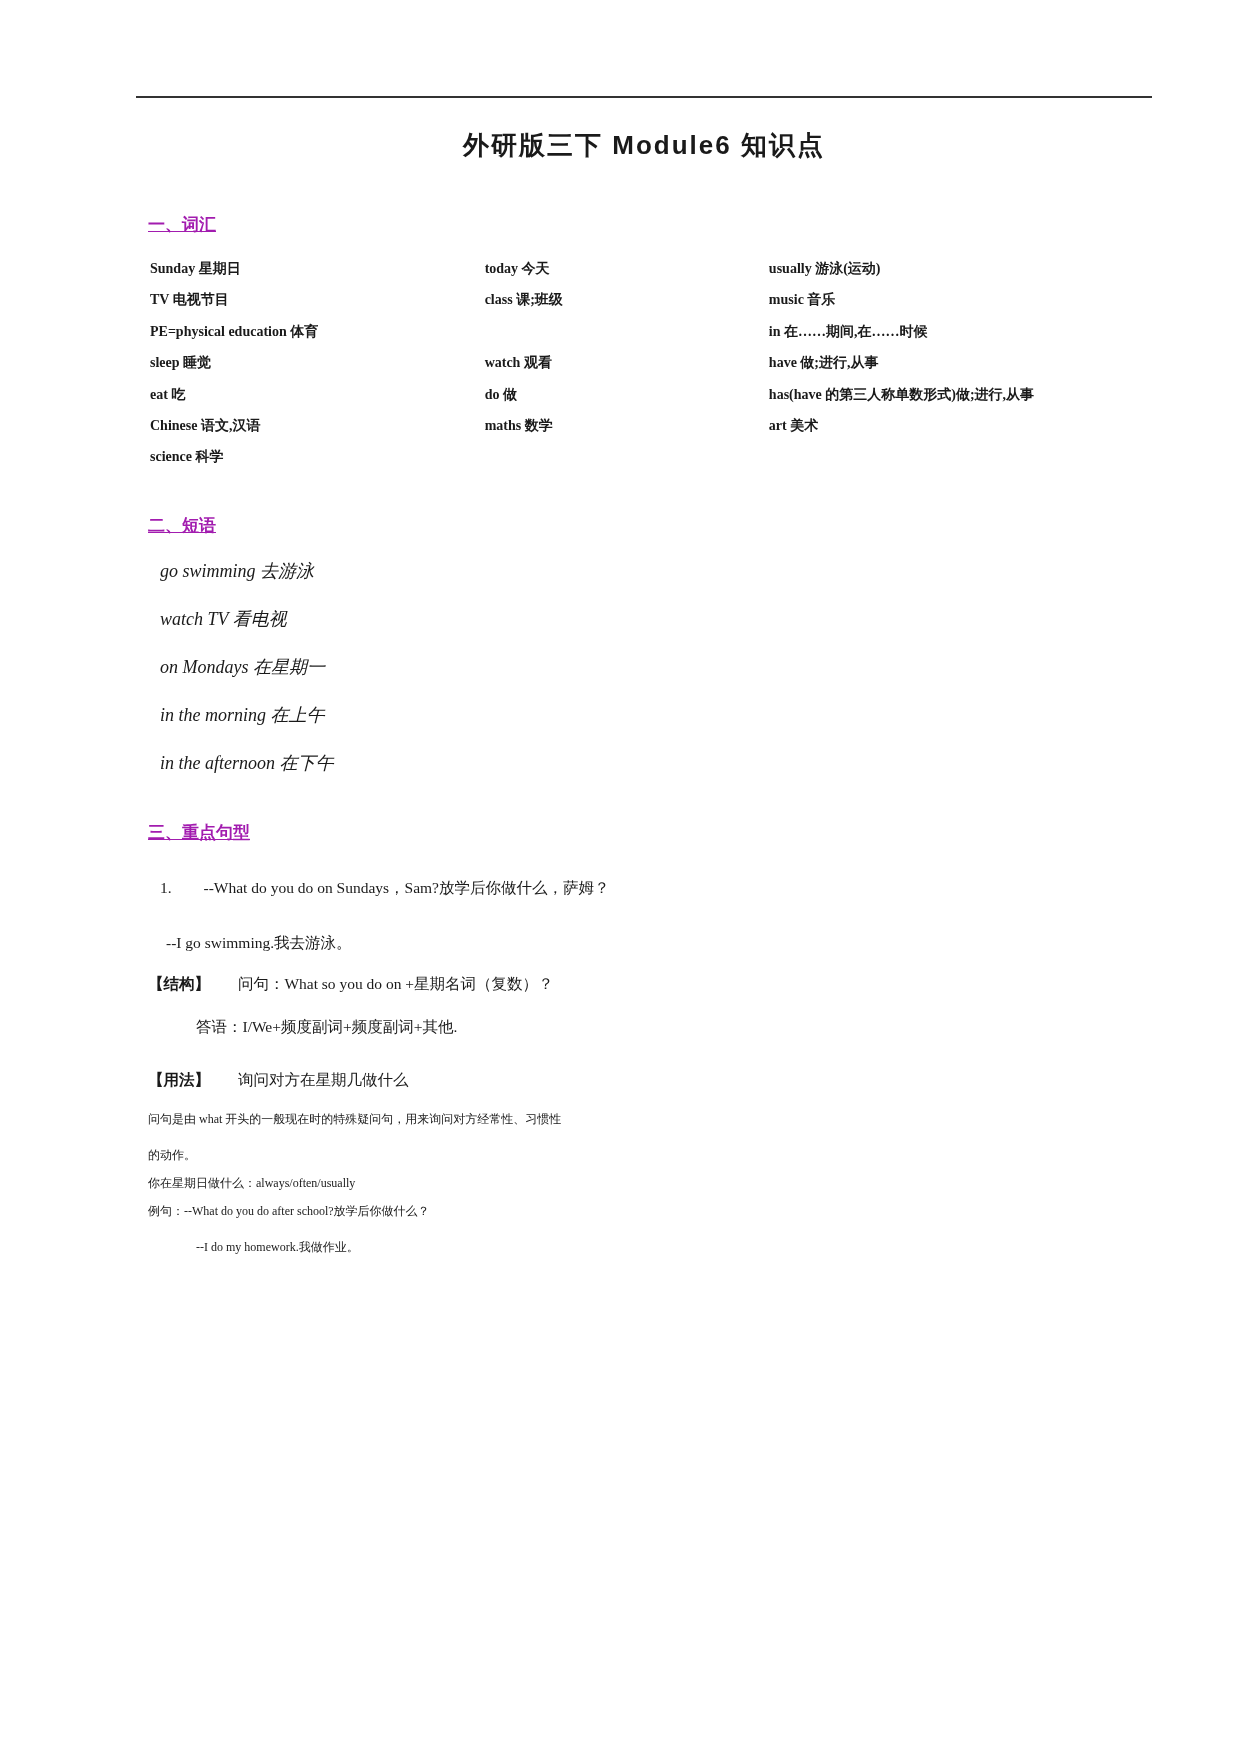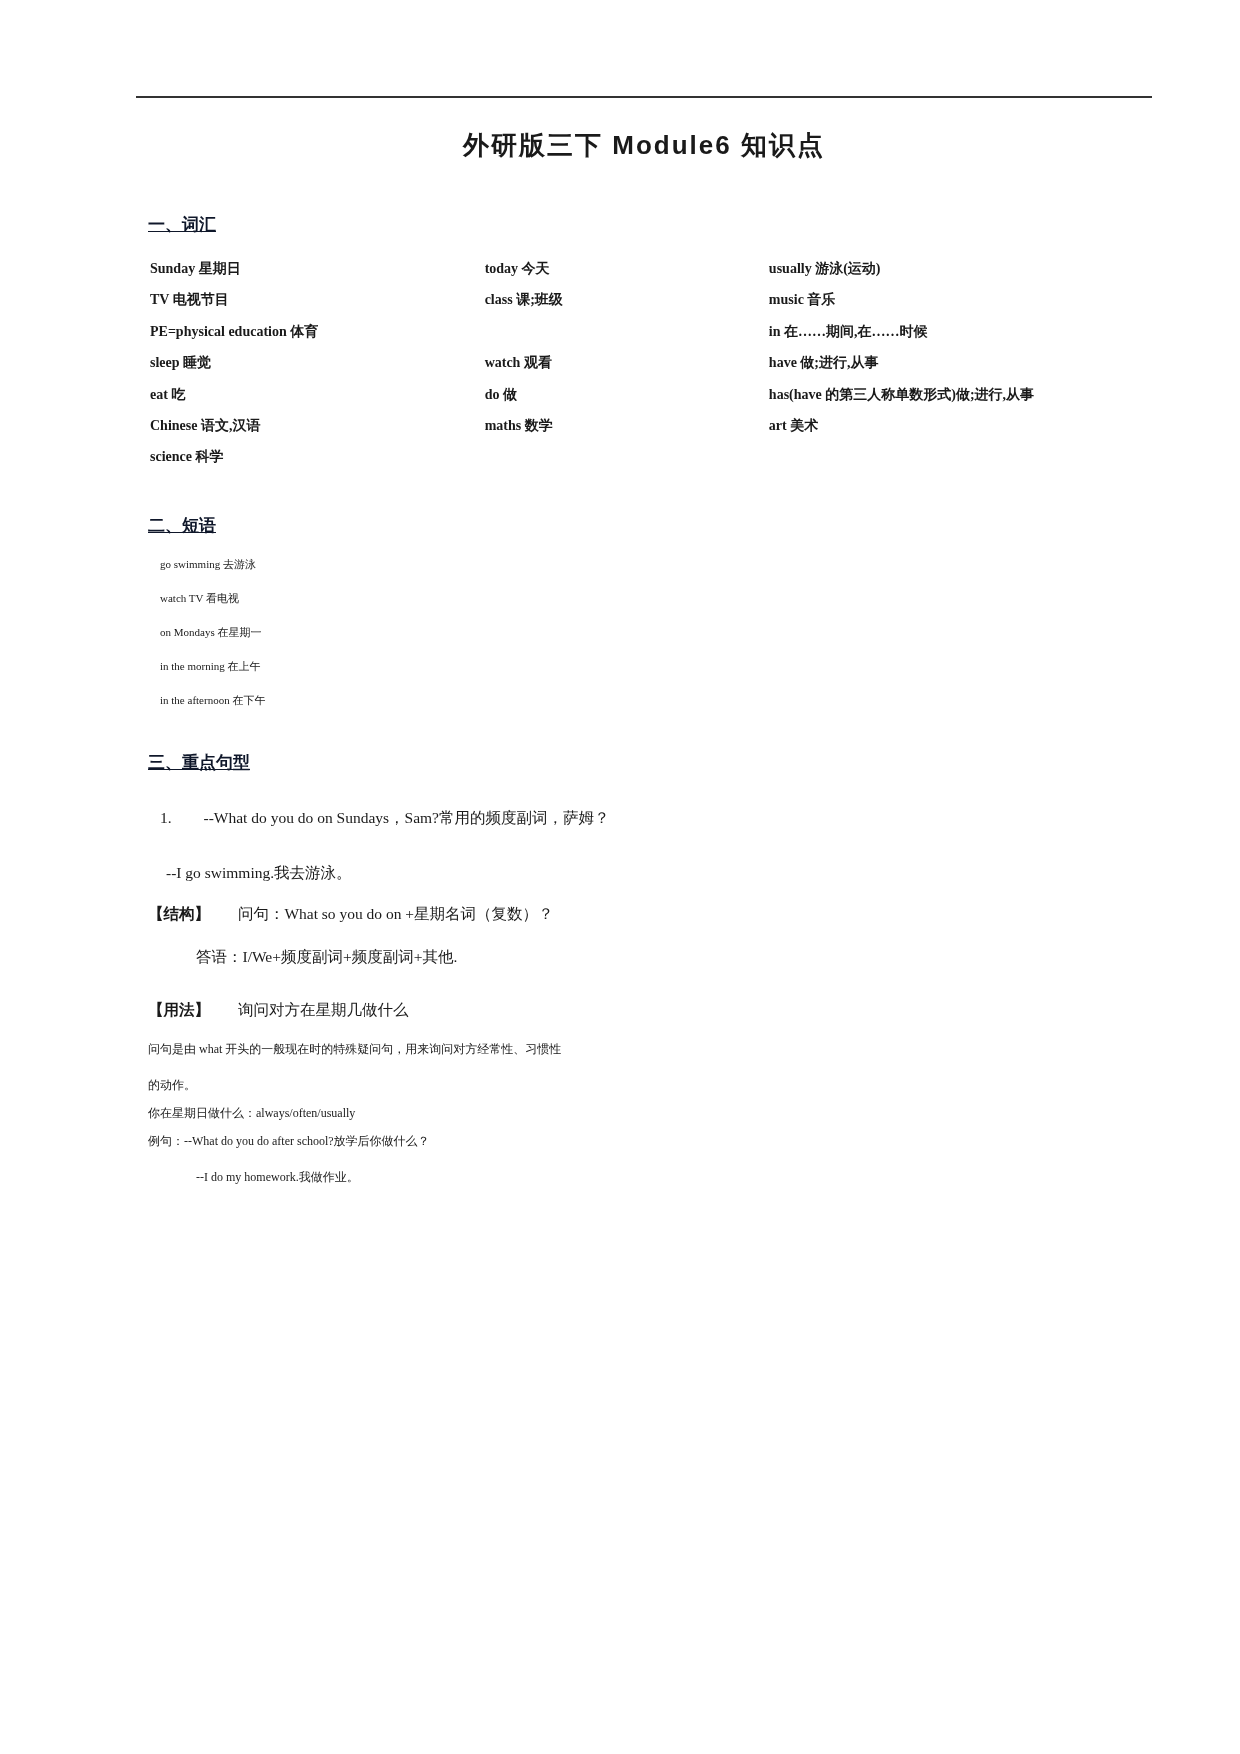--- a/index.html
+++ b/index.html
@@ -32,35 +32,36 @@
       letter-spacing: 2px;
     }
 
     .section {
       margin-bottom: 40px;
     }
 
     .section-title {
       font-size: 17px;
       font-weight: bold;
-      color: #0f172a;
+      color: #a21caf;
       margin-bottom: 16px;
       text-decoration: underline;
       font-family: "SimHei", "黑体", sans-serif;
     }
 
     .phrase-list {
       list-style: none;
       padding: 0;
     }
 
     .phrase-item {
-      font-size: 11px;
-      line-height: 2;
-      font-family: "SimSun", "宋体", serif;
+      font-size: 18px;
+      line-height: 2;
+      font-family: "SimSun", "宋体", serif;
+      font-style: italic;
     }
 
     .sentence-section .sentence-block {
       font-size: 15.5px;
       line-height: 2;
       margin-bottom: 4px;
       font-family: "SimSun", "宋体", serif;
     }
 
     .jiegou-block {
@@ -185,21 +186,21 @@
     <li class="phrase-item">in the morning 在上午</li>
     <li class="phrase-item">in the afternoon 在下午</li>
   </ul>
 </div>
 
 <div class="section sentence-section">
   <div class="section-title">三、重点句型</div>
 
   <div class="numbered-item">
     <span>1.&nbsp;</span>
-    <span>--What do you do on Sundays，Sam?常用的频度副词，萨姆？</span>
+    <span>--What do you do on Sundays，Sam?放学后你做什么，萨姆？</span>
   </div>
 
   <div class="sentence-block indent">
     --I go swimming.我去游泳。
   </div>
 
   <div class="jiegou-block">
     <span class="jiegou-label">【结构】</span>
     <span>问句：What so you do on +星期名词（复数）？</span>
     <br>

